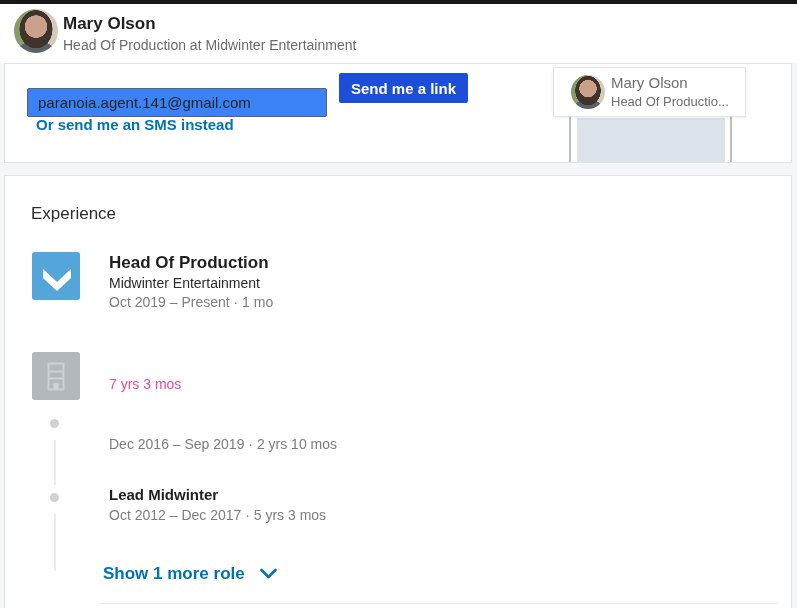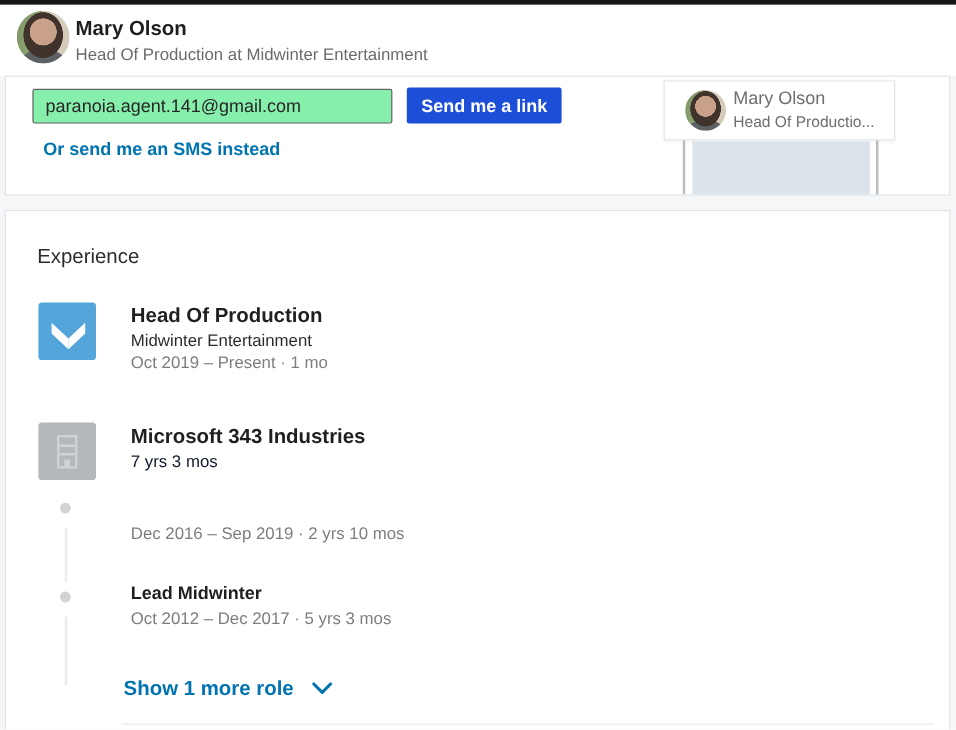--- a/index.html
+++ b/index.html
@@ -27,24 +27,24 @@
   .header .avatar { position:absolute; left:14px; top:5px; width:44px; height:44px; }
   .header-name { position:absolute; left:63px; top:10px; font-size:17px; font-weight:700; color:#1f1f1f; }
   .header-subtitle { position:absolute; left:63px; top:33px; font-size:14px; color:#6b6b6b; }
 
   
   .panel1 {
     position:absolute; left:4px; top:63px; width:788px; height:100px;
     background:#fff; border:1px solid #dfe3e8;
   }
   .email-input {
-    position:absolute; left:22px; top:10px; width:300px; height:29px;
+    position:absolute; left:22px; top:24px; width:300px; height:29px;
     border:1px solid #616161; border-radius:2px;
     font-family:"Liberation Sans", sans-serif;
-    font-size:15px; color:#262626; padding:0 10px; background:#86efac;
+    font-size:15px; color:#262626; padding:0 10px; background:#3b82f6;
   }
   .send-btn {
     position:absolute; left:334px; top:9px; width:129px; height:30px;
     background:#1d4ed8; color:#fff; border:none; border-radius:2px;
     font-family:"Liberation Sans", sans-serif;
     font-size:15px; font-weight:700; cursor:pointer;
   }
   .sms-link {
     position:absolute; left:31px; top:52px;
     font-size:15px; font-weight:700; color:#0073b1; text-decoration:none; cursor:pointer;
@@ -67,21 +67,21 @@
     background:#fff; border:1px solid #dfe3e8;
   }
   .exp-title { position:absolute; left:26px; top:28px; font-size:17px; font-weight:400; color:#2d2d2d; }
 
   .logo { position:absolute; left:27px; width:48px; height:48px; border-radius:3px; }
   .logo svg { display:block; }
 
   .e-title   { position:absolute; left:104px; font-size:17px; font-weight:700; color:#1f1f1f; }
   .e-line    { position:absolute; left:104px; font-size:14px; color:#2b2b2b; }
   .e-dates   { position:absolute; left:104px; font-size:14px; color:#7d7d7d; }
-  .e-duration{ position:absolute; left:104px; font-size:14px; color:#0f172a; }
+  .e-duration{ position:absolute; left:104px; font-size:14px; color:#ec4899; }
   .r-title   { position:absolute; left:104px; font-size:15px; font-weight:700; color:#1f1f1f; }
 
   .tl-dot  { position:absolute; left:45px; width:9px; height:9px; border-radius:50%; background:#d2d2d2; }
   .tl-line { position:absolute; left:49px; width:2px; background:#ececec; }
 
   .show-more {
     position:absolute; left:98px; top:388px;
     font-size:17px; font-weight:700; color:#0073b1;
     text-decoration:none; cursor:pointer; display:flex; align-items:center; gap:14px;
   }
@@ -128,21 +128,20 @@
   <div class="e-dates" style="top:118px;">Oct 2019 – Present · 1 mo</div>
 
   <div class="logo" style="top:176px; background:#b3b8bc;">
     <svg width="48" height="48" viewBox="0 0 48 48">
       <rect x="16.5" y="11.5" width="15" height="26" fill="none" stroke="#cdd2d5" stroke-width="2"></rect>
       <line x1="16.5" y1="19.5" x2="31.5" y2="19.5" stroke="#cdd2d5" stroke-width="2"></line>
       <line x1="16.5" y1="26.5" x2="31.5" y2="26.5" stroke="#cdd2d5" stroke-width="2"></line>
       <rect x="21.5" y="31" width="5" height="6.5" fill="#cdd2d5"></rect>
     </svg>
   </div>
-  <div class="e-title" style="top:178px;">Microsoft 343 Industries</div>
   <div class="e-duration" style="top:200px;">7 yrs 3 mos</div>
 
   <div class="tl-dot" style="top:243px;"></div>
   <div class="e-dates" style="top:260px;">Dec 2016 – Sep 2019 · 2 yrs 10 mos</div>
   <div class="tl-line" style="top:264px; height:45px;"></div>
 
   <div class="tl-dot" style="top:317px;"></div>
   <div class="r-title" style="top:310px;">Lead Midwinter</div>
   <div class="e-dates" style="top:331px;">Oct 2012 – Dec 2017 · 5 yrs 3 mos</div>
   <div class="tl-line" style="top:338px; height:57px;"></div>

